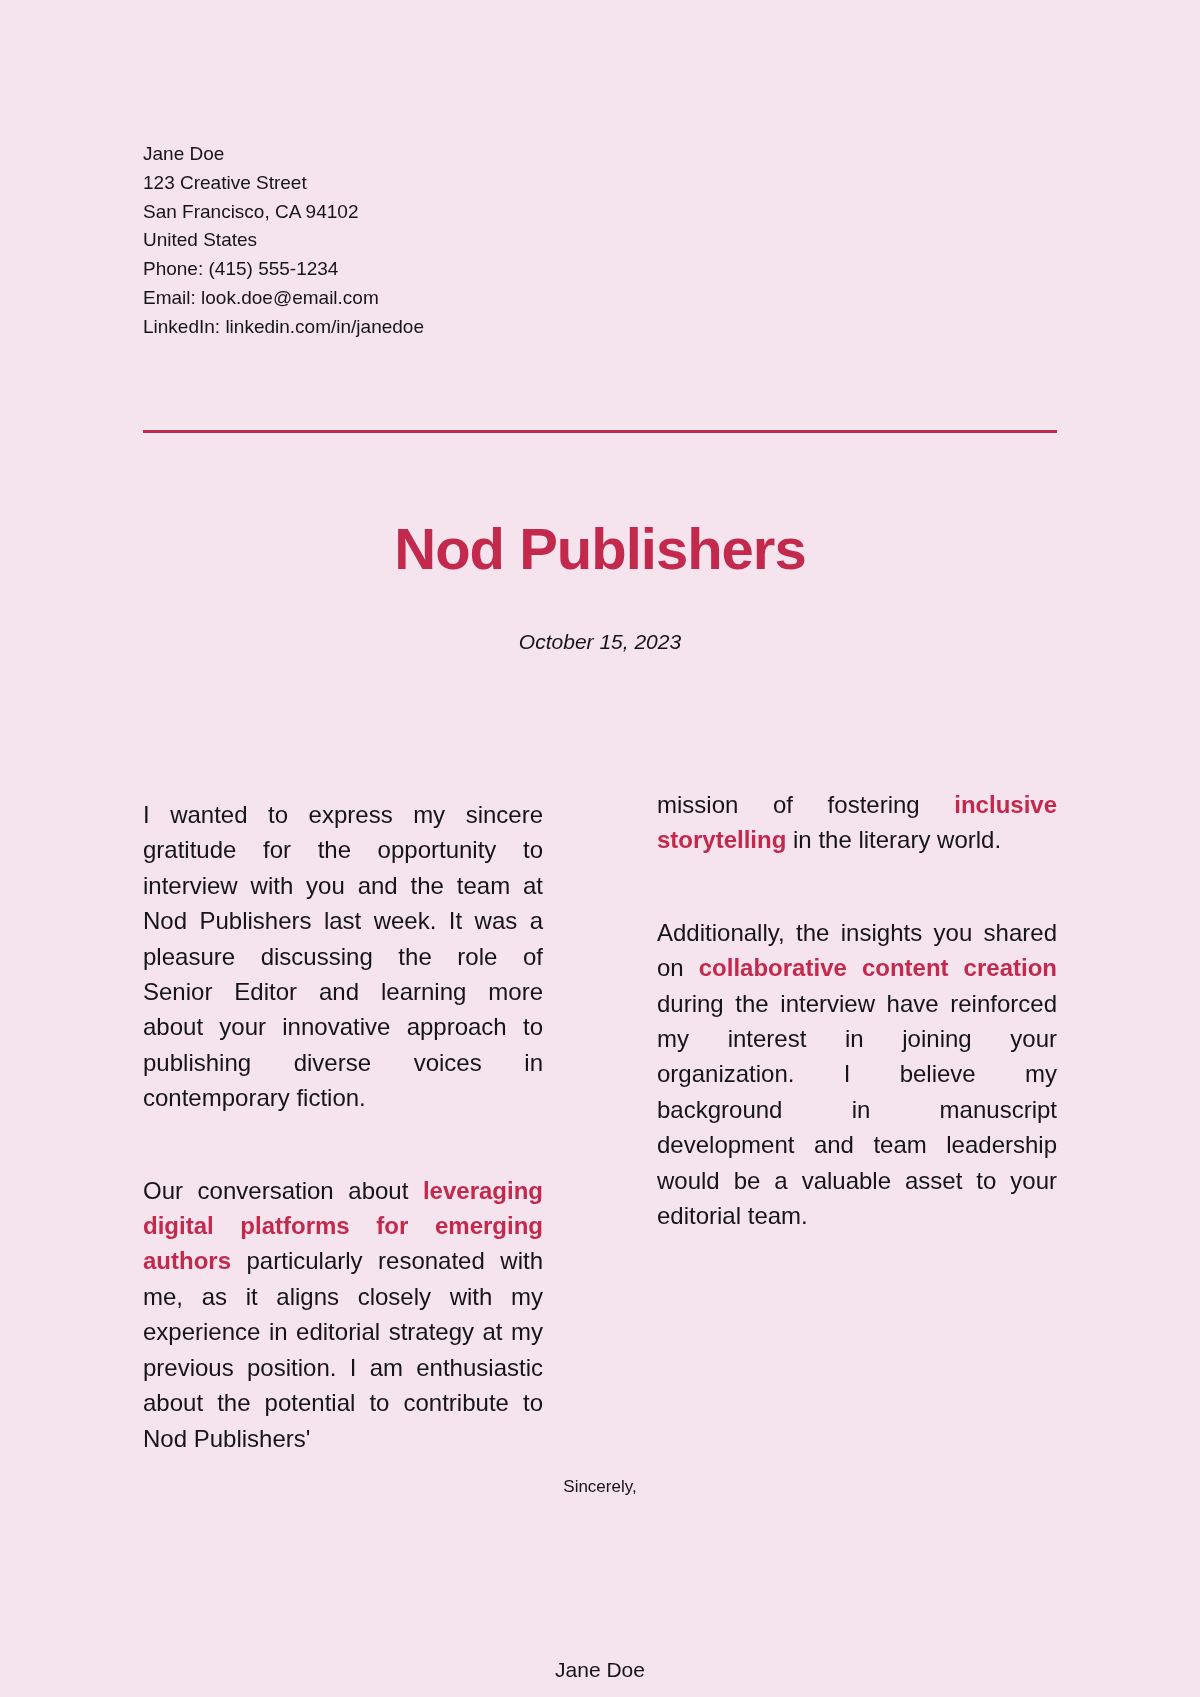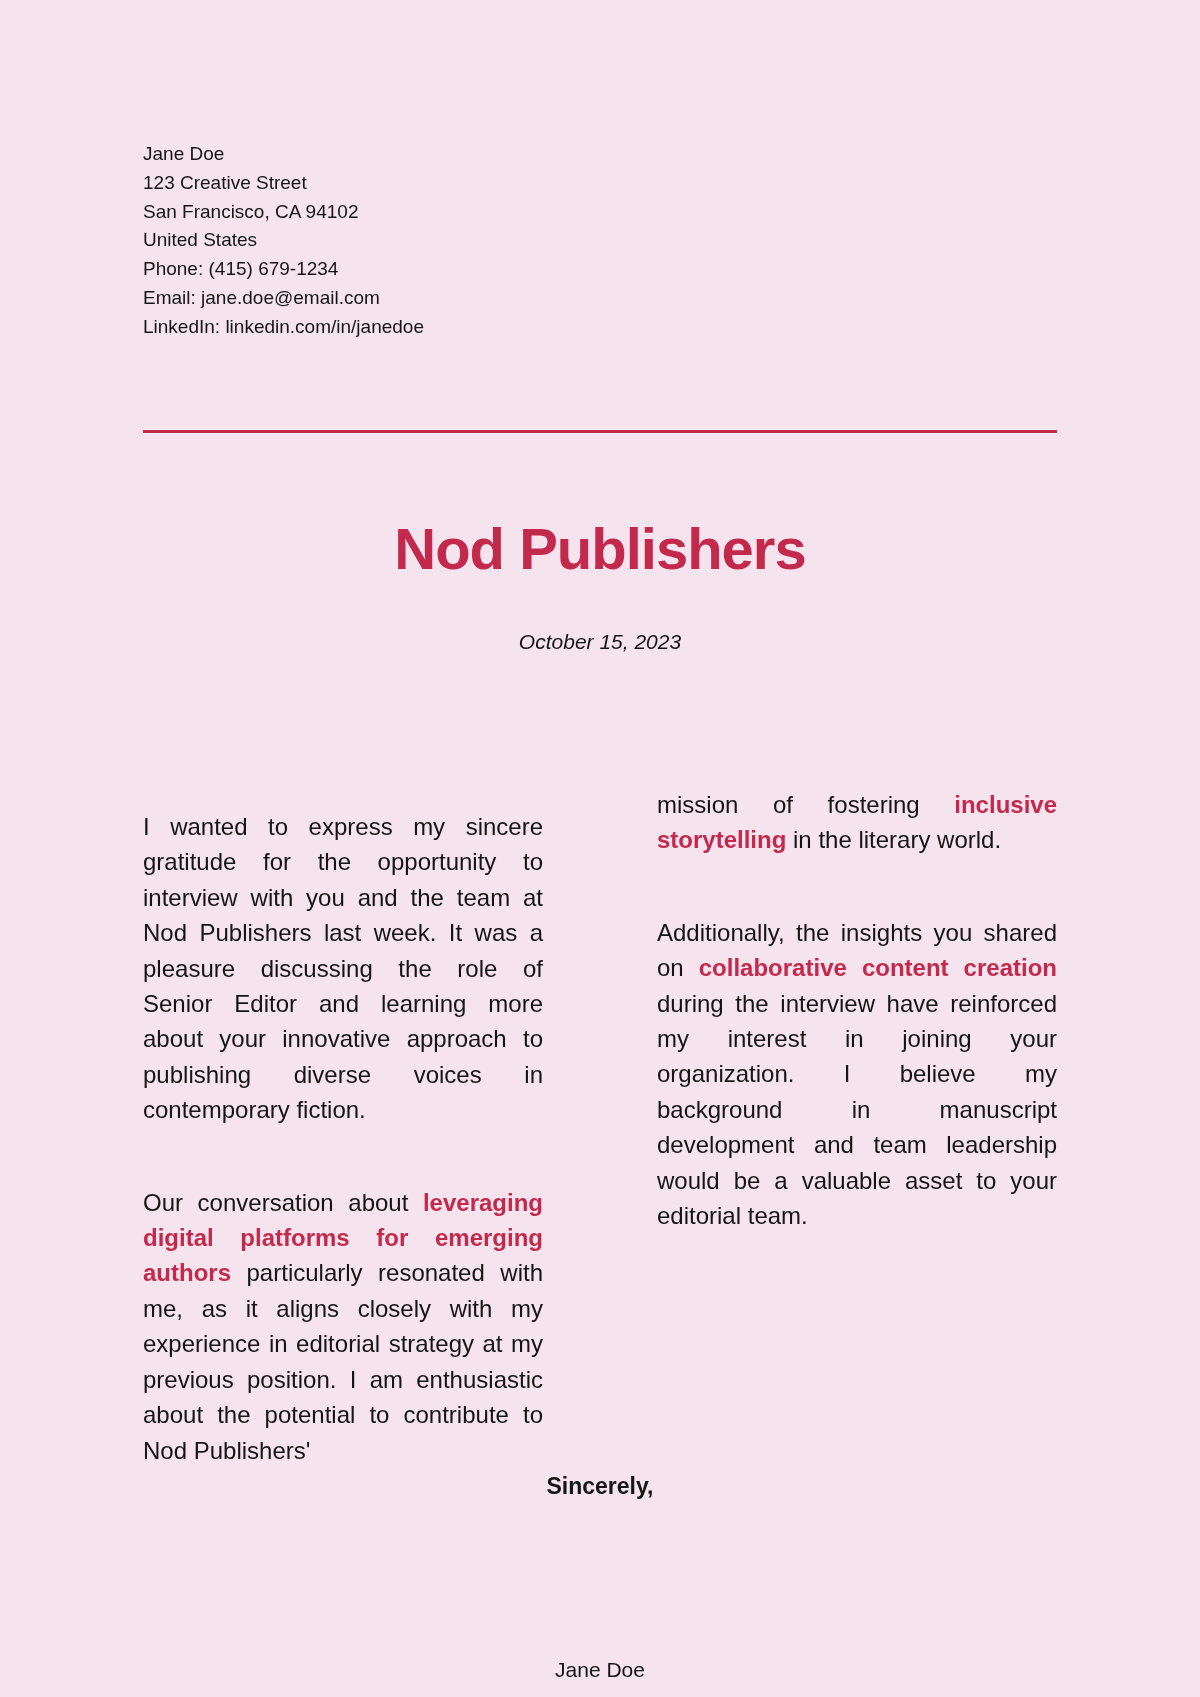--- a/index.html
+++ b/index.html
@@ -79,50 +79,49 @@
     text-align:justify;
     color:var(--ink);
   }
   .col p{
     margin:0 0 57px 0;
   }
   .col p:last-child{
     margin-bottom:0;
   }
   .col-left p:first-child{
-    margin-top:22px;
+    margin-top:10px;
   }
   strong.accent{
     color:var(--accent);
     font-weight:700;
   }
   .closing{
     top:1472px;
-    font-size:23px;
+    font-size:17px;
     line-height:29px;
-    font-weight:bold;
   }
   .signature{
     top:1655px;
     font-size:21px;
     line-height:29px;
   }
 </style>
 </head>
 <body>
 
 <div class="page">
 
   <div class="sender">
     <div>Jane Doe</div>
     <div>123 Creative Street</div>
     <div>San Francisco, CA 94102</div>
     <div>United States</div>
-    <div>Phone: (415) 679-1234</div>
-    <div>Email: jane.doe@email.com</div>
+    <div>Phone: (415) 555-1234</div>
+    <div>Email: look.doe@email.com</div>
     <div>LinkedIn: linkedin.com/in/janedoe</div>
   </div>
 
   <div class="divider"></div>
 
   <div class="centered company">Nod Publishers</div>
 
   <div class="centered date">October 15, 2023</div>
 
 

